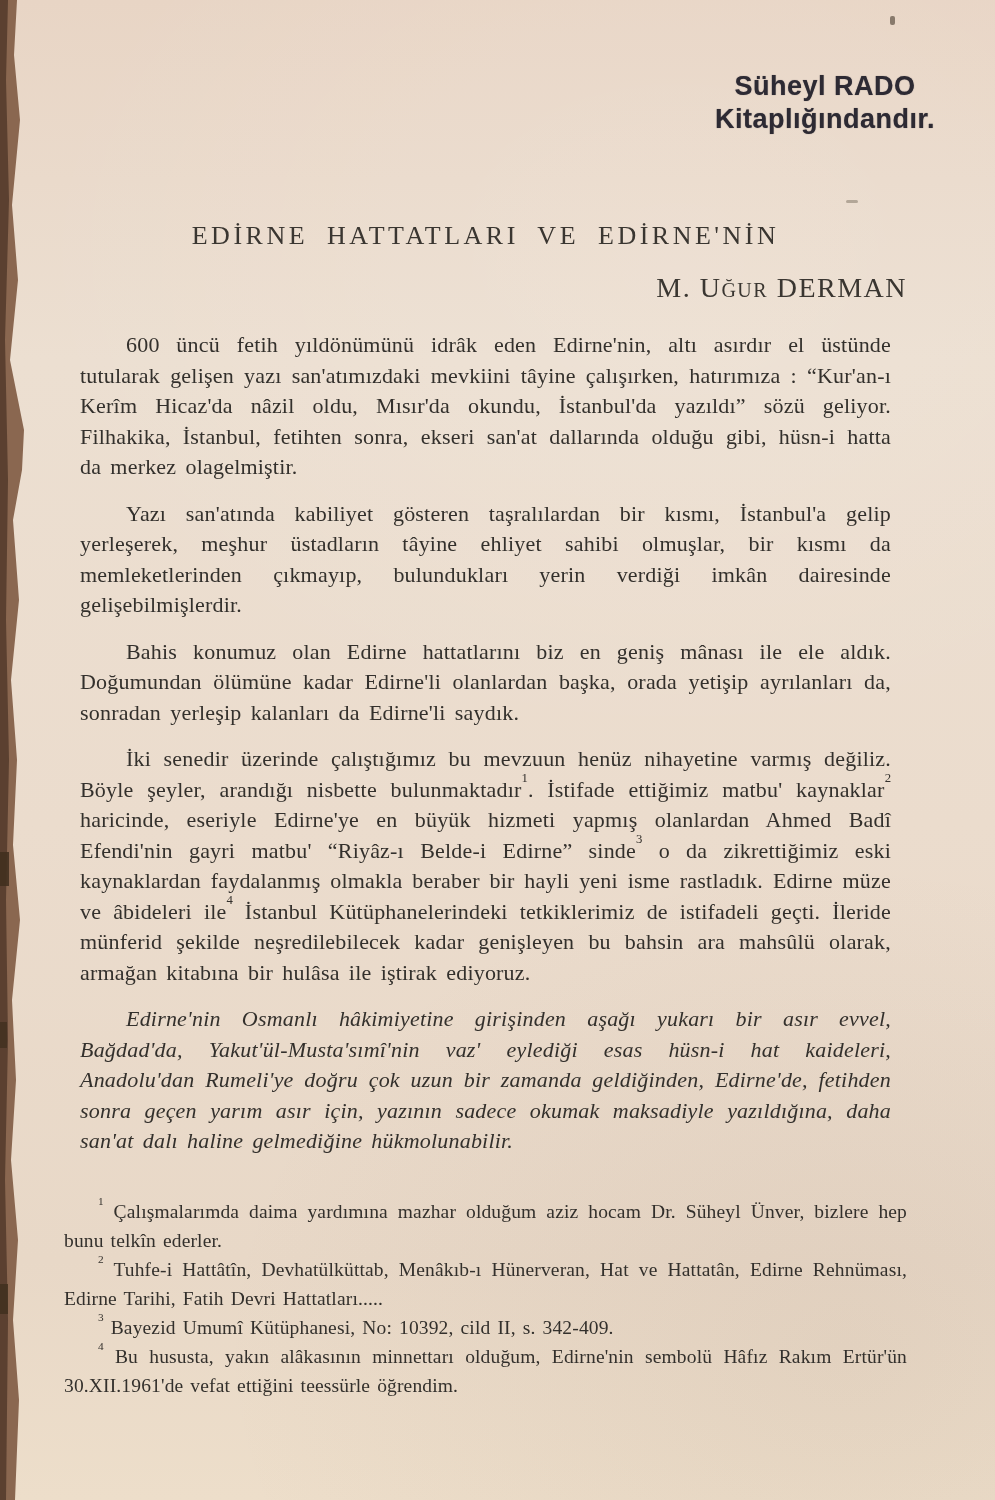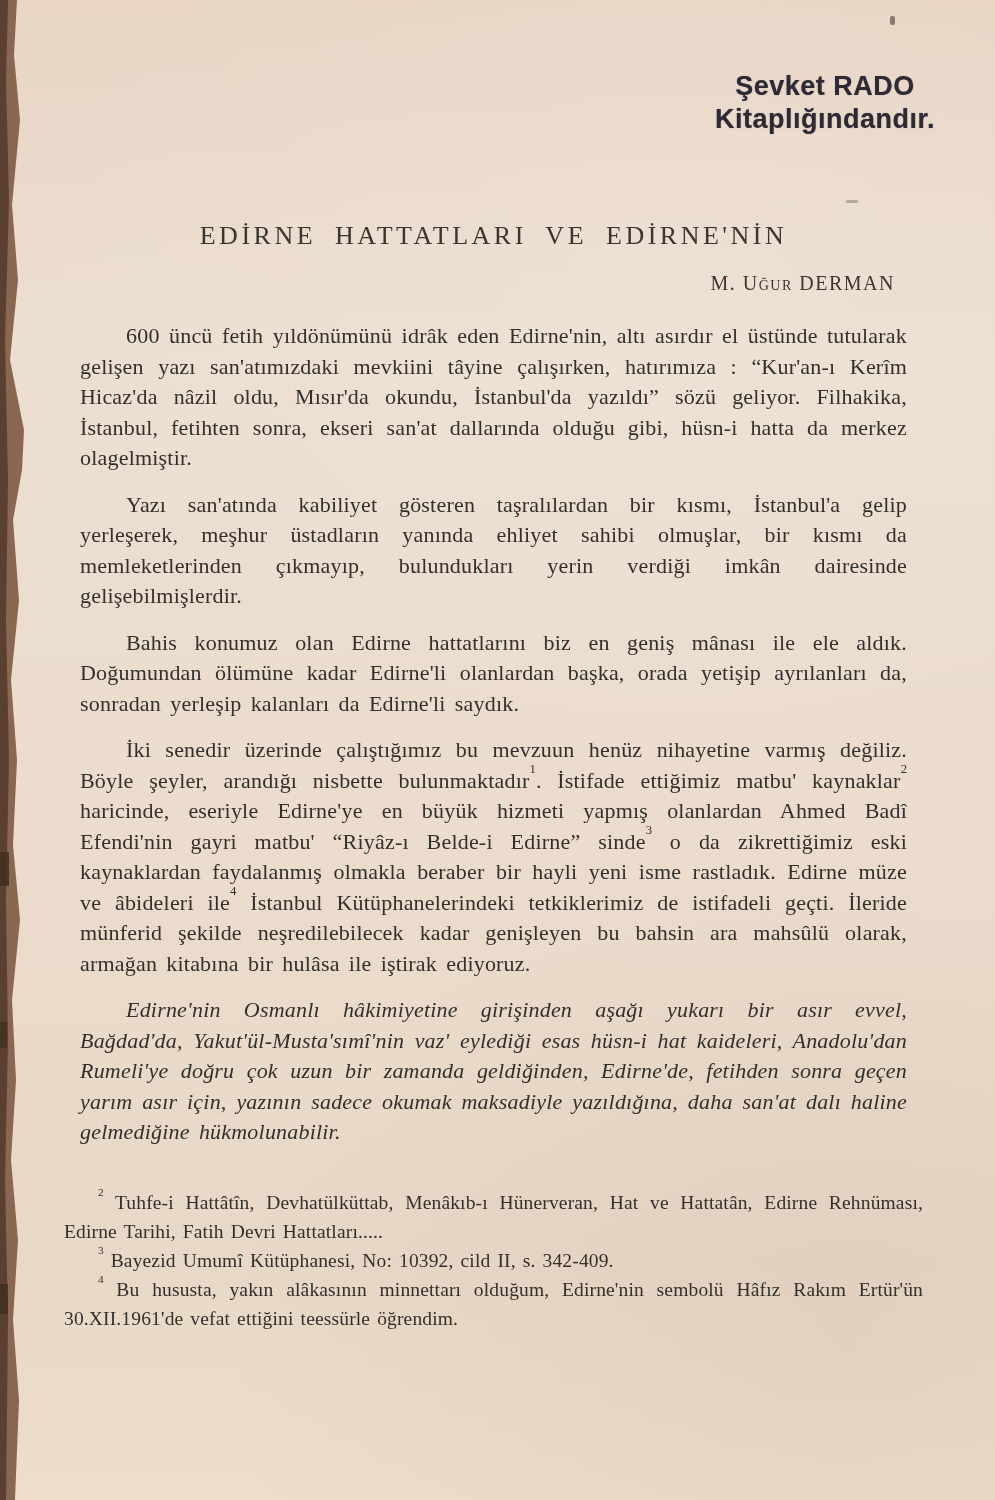--- a/index.html
+++ b/index.html
@@ -28,30 +28,30 @@
   .speck.s2{left:846px;top:200px;width:12px;height:3px;opacity:.45;}
   
   .stamp{
     position:absolute;top:70px;right:60px;
     font-family:"Liberation Sans","DejaVu Sans",sans-serif;
     font-weight:700;font-size:27px;line-height:33px;
     letter-spacing:.5px;color:var(--stamp,#2d2a33);
     text-align:center;
     text-shadow:0 0 1px rgba(45,42,51,.55);
   }
-  .content{position:absolute;left:64px;right:72px;top:0;}
+  .content{position:absolute;left:64px;right:88px;top:0;}
   .title{
     margin-top:216px;text-align:center;
     font-size:26px;line-height:39px;
     letter-spacing:3.5px;word-spacing:9px;
     font-weight:400;color:#3a3631;
   }
   .author{
-    margin-top:16px;margin-right:28px;text-align:right;
-    font-size:20px;font-variant:small-caps;letter-spacing:1.5px;color:#3a3631;
+    margin-top:16px;text-align:right;
+    font-size:28px;font-variant:small-caps;letter-spacing:1.5px;color:#3a3631;
   }
   .paras{margin-top:26px;}
   p.para{
     margin:16px;font-size:22px;line-height:30.5px;
     text-align:justify;text-indent:46px;
     word-spacing:3.5px;letter-spacing:.2px;
     color:var(--ink,#33302c);
   }
   p.para.gap-before{margin-top:7px;font-style:italic;}
   .footnotes{margin-top:40px;}
@@ -77,39 +77,40 @@
     <path class="edge-dark" d="M0,0 L8,0 L6,80 L9,200 L5,340 L8,480 L6,620 L9,760 L6,900 L8,1040 L5,1180 L8,1320 L6,1500 L0,1500 Z"></path>
     <rect x="0" y="852" width="9" height="34" fill="#41301f" opacity=".9"></rect>
     <rect x="0" y="1022" width="7" height="26" fill="#41301f" opacity=".8"></rect>
     <rect x="0" y="1284" width="8" height="30" fill="#41301f" opacity=".85"></rect>
   </svg>
 
   <span class="speck s1"></span>
   <span class="speck s2"></span>
 
   <div class="stamp">
-    <div>Şevket RADO</div>
+    <div>Süheyl RADO</div>
     <div>Kitaplığındandır.</div>
   </div>
 
   <div class="content">
     <h1 class="title">
       <span style="display:block">EDİRNE HATTATLARI VE EDİRNE'NİN</span>
     </h1>
 
     <div class="author">M. Uğur DERMAN</div>
 
     <div class="paras">
         <p class="para">600 üncü fetih yıldönümünü idrâk eden Edirne'nin, altı asırdır el üstünde tutularak gelişen yazı san'atımızdaki mevkiini tâyine çalışırken, hatırımıza : “Kur'an-ı Kerîm Hicaz'da nâzil oldu, Mısır'da okundu, İstanbul'da yazıldı”  sözü geliyor. Filhakika, İstanbul, fetihten sonra, ekseri san'at dallarında olduğu gibi, hüsn-i hatta da merkez olagelmiştir.</p>
-        <p class="para">Yazı san'atında kabiliyet gösteren taşralılardan bir kısmı, İstanbul'a gelip yerleşerek, meşhur üstadların yanında ehliyet sahibi olmuşlar, bir kısmı da memleketlerinden çıkmayıp, bulundukları yerin verdiği imkân dairesinde gelişebilmişlerdir.</p>
+        <p class="para">Yazı san'atında kabiliyet gösteren taşralılardan bir kısmı, İstanbul'a gelip yerleşerek, meşhur üstadların tâyine ehliyet sahibi olmuşlar, bir kısmı da memleketlerinden çıkmayıp, bulundukları yerin verdiği imkân dairesinde gelişebilmişlerdir.</p>
         <p class="para">Bahis konumuz olan Edirne hattatlarını biz en geniş mânası ile ele aldık. Doğumundan ölümüne kadar Edirne'li olanlardan başka, orada yetişip ayrılanları da, sonradan yerleşip kalanları da Edirne'li saydık.</p>
         <p class="para">İki senedir üzerinde çalıştığımız bu mevzuun henüz nihayetine varmış değiliz. Böyle şeyler, arandığı nisbette bulunmaktadır<sup>1</sup>. İstifade ettiğimiz matbu' kaynaklar<sup>2</sup> haricinde, eseriyle Edirne'ye en büyük hizmeti yapmış olanlardan Ahmed Badî Efendi'nin gayri matbu' “Riyâz-ı Belde-i Edirne” sinde<sup>3</sup> o da zikrettiğimiz eski kaynaklardan faydalanmış olmakla beraber bir hayli yeni isme rastladık. Edirne müze ve âbideleri ile<sup>4</sup> İstanbul Kütüphanelerindeki tetkiklerimiz de istifadeli geçti. İleride münferid şekilde neşredilebilecek kadar genişleyen bu bahsin ara mahsûlü olarak, armağan kitabına bir hulâsa ile iştirak ediyoruz.</p>
         <p class="para gap-before">Edirne'nin Osmanlı hâkimiyetine girişinden aşağı yukarı bir asır evvel, Bağdad'da, Yakut'ül-Musta'sımî'nin vaz' eylediği esas hüsn-i hat kaideleri, Anadolu'dan Rumeli'ye doğru çok uzun bir zamanda geldiğinden, Edirne'de, fetihden sonra geçen  yarım asır için, yazının sadece okumak maksadiyle yazıldığına, daha san'at dalı haline gelmediğine hükmolunabilir.</p>
       </div>
 
     <div class="footnotes">
+        <p class="fn"><sup>1</sup> Çalışmalarımda daima yardımına mazhar olduğum aziz hocam Dr. Süheyl Ünver, bizlere hep bunu telkîn ederler.</p>
         <p class="fn"><sup>2</sup> Tuhfe-i Hattâtîn, Devhatülküttab, Menâkıb-ı Hünerveran, Hat ve Hattatân, Edirne Rehnüması, Edirne Tarihi, Fatih Devri Hattatları.....</p>
         <p class="fn"><sup>3</sup> Bayezid Umumî Kütüphanesi, No: 10392, cild II, s. 342-409.</p>
         <p class="fn"><sup>4</sup> Bu hususta, yakın  alâkasının minnettarı olduğum, Edirne'nin sembolü Hâfız Rakım Ertür'ün 30.XII.1961'de vefat ettiğini teessürle öğrendim.</p>
       </div>
   </div>
 
 </div>
 
 </body></html>

